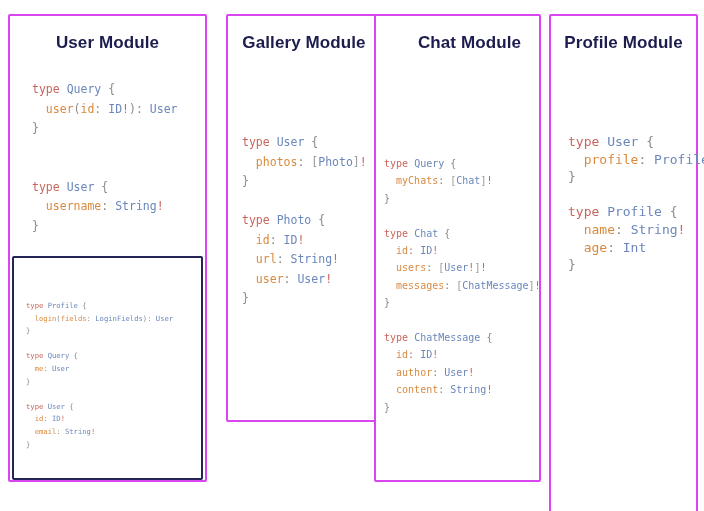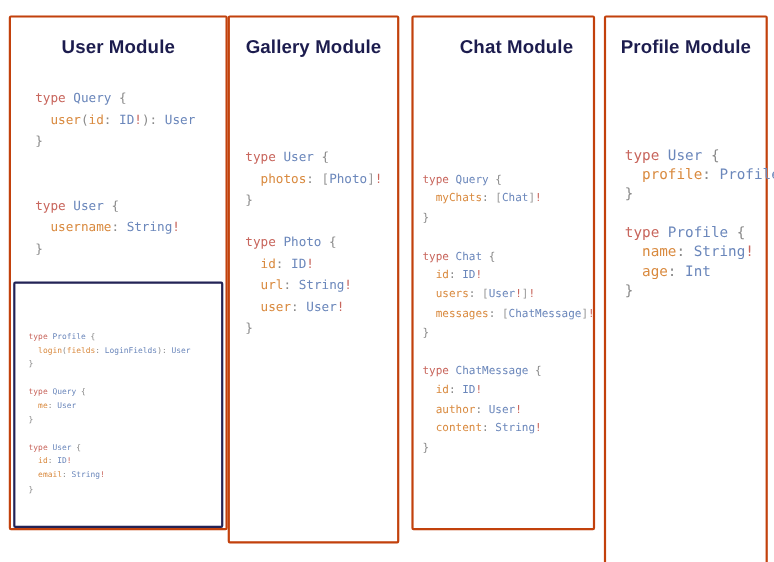--- a/index.html
+++ b/index.html
@@ -19,21 +19,21 @@
     position: absolute;
     left: 0; top: 0;
     width: 704px;
     height: 511px;
   }
 
   .panel {
     position: absolute;
     box-sizing: border-box;
     background: #ffffff;
-    border: 2px solid #c2410c;
+    border: 2px solid #d946ef;
     border-radius: 2px;
   }
 
   .panel-title {
     text-align: center;
     font-weight: bold;
     color: #1c1c4e;
     letter-spacing: 0.1px;
   }
 
@@ -105,21 +105,21 @@
   <span class="fd">me</span><span class="pn">:</span> <span class="tn">User</span>
 <span class="pn">}</span>
 
 <span class="k">type</span> <span class="tn">User</span> <span class="pn">{</span>
   <span class="fd">id</span><span class="pn">:</span> <span class="tn">ID</span><span class="bang">!</span>
   <span class="fd">email</span><span class="pn">:</span> <span class="tn">String</span><span class="bang">!</span>
 <span class="pn">}</span></div>
     </div>
   </div>
 
-  <div class="panel" style="left:207px; top:14px; width:156px; height:480px;">
+  <div class="panel" style="left:226px; top:14px; width:156px; height:408px;">
     <div class="panel-title">Gallery Module</div>
     <div class="code big" style="left:14px; top:117px;"><span class="k">type</span> <span class="tn">User</span> <span class="pn">{</span>
   <span class="fd">photos</span><span class="pn">:</span> <span class="bg">[</span><span class="tn">Photo</span><span class="bg">]</span><span class="bang">!</span>
 <span class="pn">}</span>
 
 <span class="k">type</span> <span class="tn">Photo</span> <span class="pn">{</span>
   <span class="fd">id</span><span class="pn">:</span> <span class="tn">ID</span><span class="bang">!</span>
   <span class="fd">url</span><span class="pn">:</span> <span class="tn">String</span><span class="bang">!</span>
   <span class="fd">user</span><span class="pn">:</span> <span class="tn">User</span><span class="bang">!</span>
 <span class="pn">}</span></div>

